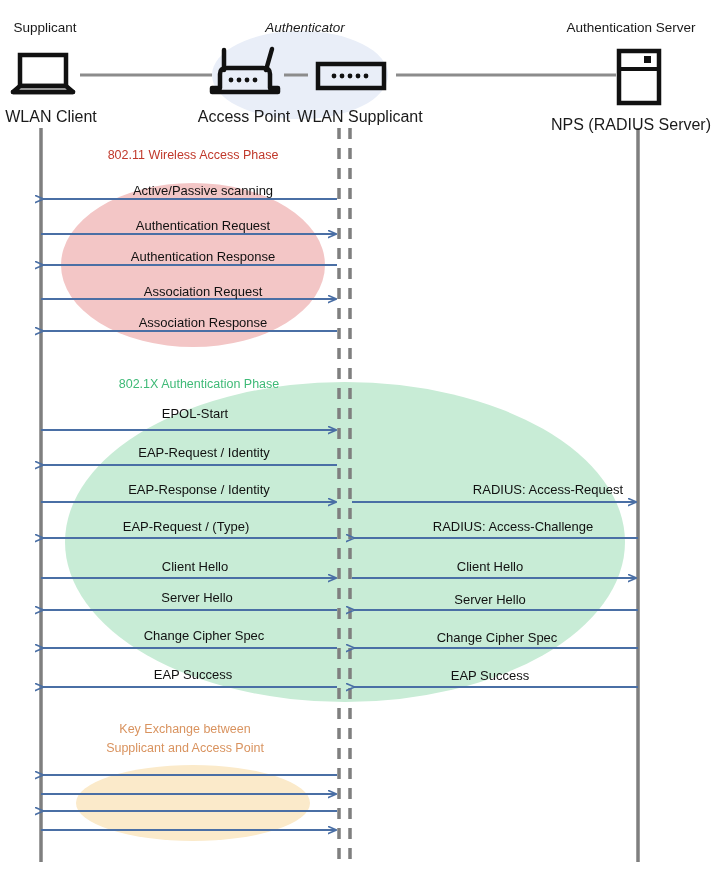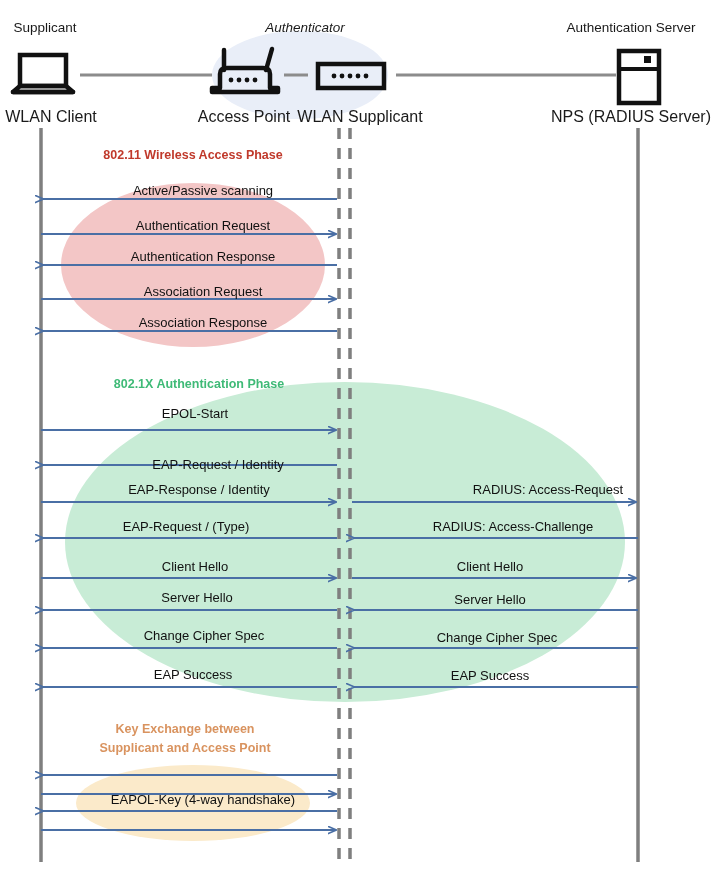--- a/index.html
+++ b/index.html
@@ -31,21 +31,21 @@
   .role-title {
     font-size: 13.5px;
     color: #1a1a1a;
   }
   .node-label {
     font-size: 16px;
     color: #1a1a1a;
   }
   .phase-label {
     font-size: 12.5px;
-    font-weight: 700;
+    font-weight: 400;
     text-align: center;
   }
   .msg-label {
     font-size: 13px;
     color: #111111;
     text-align: center;
   }
   .centerx {
     transform: translateX(-50%);
   }
@@ -145,44 +145,43 @@
     </g>
   </svg>
 
   <div class="txt role-title centerx" style="left:45px; top:20px;">Supplicant</div>
   <div class="txt role-title centerx" style="left:305px; top:20px;font-style:italic;">Authenticator</div>
   <div class="txt role-title centerx" style="left:631px; top:20px;">Authentication Server</div>
 
   <div class="txt node-label centerx" style="left:51px; top:108px;">WLAN Client</div>
   <div class="txt node-label centerx" style="left:244px; top:108px;">Access Point</div>
   <div class="txt node-label centerx" style="left:360px; top:108px;">WLAN Supplicant</div>
-  <div class="txt node-label centerx" style="left:631px; top:108px;">NPS (RADIUS Server)</div>
+  <div class="txt node-label centerx" style="left:631px; top:116px;">NPS (RADIUS Server)</div>
 
   <div class="txt phase-label centerx" style="left:193px; top:148px; color:#c0392b;">802.11 Wireless Access Phase</div>
   <div class="txt phase-label centerx" style="left:199px; top:377px; color:#3fba77;">802.1X Authentication Phase</div>
   <div class="txt phase-label centerx" style="left:185px; top:722px; color:#d9935f;">Key Exchange between</div>
   <div class="txt phase-label centerx" style="left:185px; top:741px; color:#d9935f;">Supplicant and Access Point</div>
 
   <div class="txt msg-label centerx" style="left:203px; top:184px;">Active/Passive scanning</div>
   <div class="txt msg-label centerx" style="left:203px; top:219px;">Authentication Request</div>
   <div class="txt msg-label centerx" style="left:203px; top:250px;">Authentication Response</div>
   <div class="txt msg-label centerx" style="left:203px; top:285px;">Association Request</div>
   <div class="txt msg-label centerx" style="left:203px; top:316px;">Association Response</div>
 
   <div class="txt msg-label centerx" style="left:195px; top:407px;">EPOL-Start</div>
-  <div class="txt msg-label centerx" style="left:218px; top:446px;margin-top:12px;">EAP-Request / Identity</div>
+  <div class="txt msg-label centerx" style="left:204px; top:446px;">EAP-Request / Identity</div>
   <div class="txt msg-label centerx" style="left:199px; top:483px;">EAP-Response / Identity</div>
   <div class="txt msg-label centerx" style="left:186px; top:520px;">EAP-Request / (Type)</div>
   <div class="txt msg-label centerx" style="left:195px; top:560px;">Client Hello</div>
   <div class="txt msg-label centerx" style="left:197px; top:591px;">Server Hello</div>
   <div class="txt msg-label centerx" style="left:204px; top:629px;">Change Cipher Spec</div>
   <div class="txt msg-label centerx" style="left:193px; top:668px;">EAP Success</div>
 
   <div class="txt msg-label centerx" style="left:508px; top:483px;margin-left:40px;">RADIUS: Access-Request</div>
   <div class="txt msg-label centerx" style="left:513px; top:520px;">RADIUS: Access-Challenge</div>
   <div class="txt msg-label centerx" style="left:490px; top:560px;">Client Hello</div>
   <div class="txt msg-label centerx" style="left:490px; top:593px;">Server Hello</div>
   <div class="txt msg-label centerx" style="left:497px; top:631px;">Change Cipher Spec</div>
   <div class="txt msg-label centerx" style="left:490px; top:669px;">EAP Success</div>
 
-  <div class="txt msg-label centerx" style="left:203px; top:793px;">EAPOL-Key (4-way handshake)</div>
 
 </div>
 
 </body></html>

